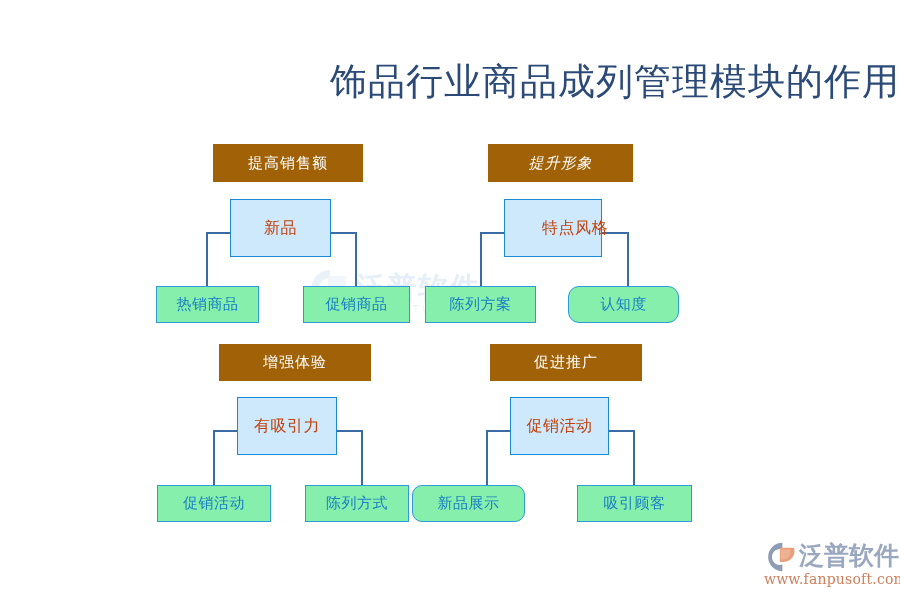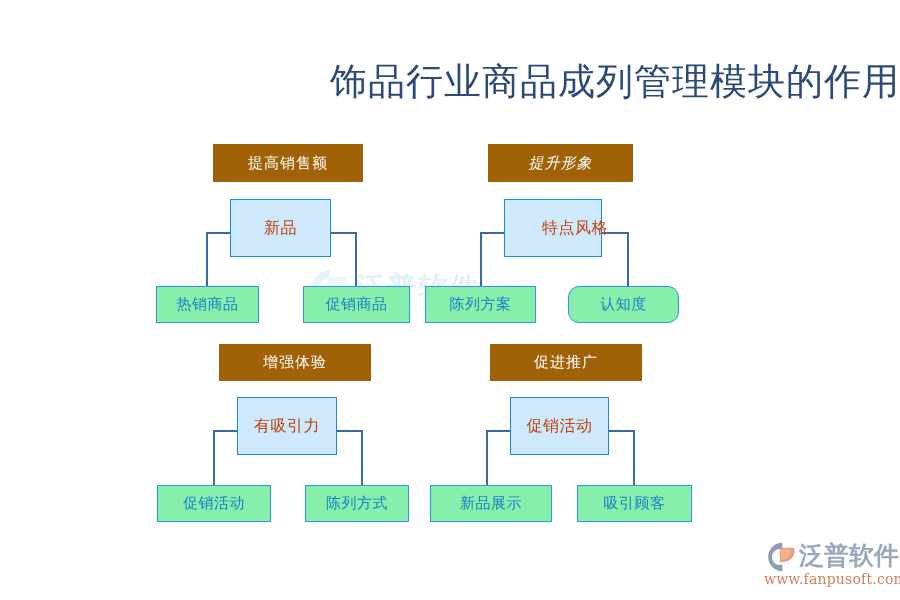--- a/index.html
+++ b/index.html
@@ -197,21 +197,21 @@
   <div class="node node-mid" style="left:237px; top:397px; width:100px; height:58px;">有吸引力</div>
 
   <div class="node node-leaf" style="left:157px; top:485px; width:114px; height:37px;">促销活动</div>
 
   <div class="node node-leaf" style="left:305px; top:485px; width:104px; height:37px;">陈列方式</div>
 
   <div class="node node-header" style="left:490px; top:344px; width:152px; height:37px;">促进推广</div>
 
   <div class="node node-mid" style="left:510px; top:397px; width:99px; height:58px;">促销活动</div>
 
-  <div class="node node-leaf" style="left:430px; top:485px; width:122px; height:37px;">新品展示</div>
+  <div class="node node-leaf" style="left:412px; top:485px; width:113px; height:37px;border-radius:10px;">新品展示</div>
 
   <div class="node node-leaf" style="left:577px; top:485px; width:115px; height:37px;">吸引顾客</div>
 
   <div class="brand">
     <svg class="brand-mark" viewBox="0 0 40 36">
       <path d="M 24 1 A 17 17 0 1 0 24 35 L 24 27 A 9.5 9.5 0 1 1 24 9 Z" fill="#8e9cb5"></path>
       <path d="M 21 7 L 38 7 A 13 13 0 0 1 25.5 24 L 21 24 Z" fill="#e8a07c"></path>
       <path d="M 22 9 L 34 9 A 10 10 0 0 1 25 21 L 22 21 Z" fill="#f0b79a" opacity="0.75"></path>
     </svg>
     <div class="brand-name">泛普软件</div>

